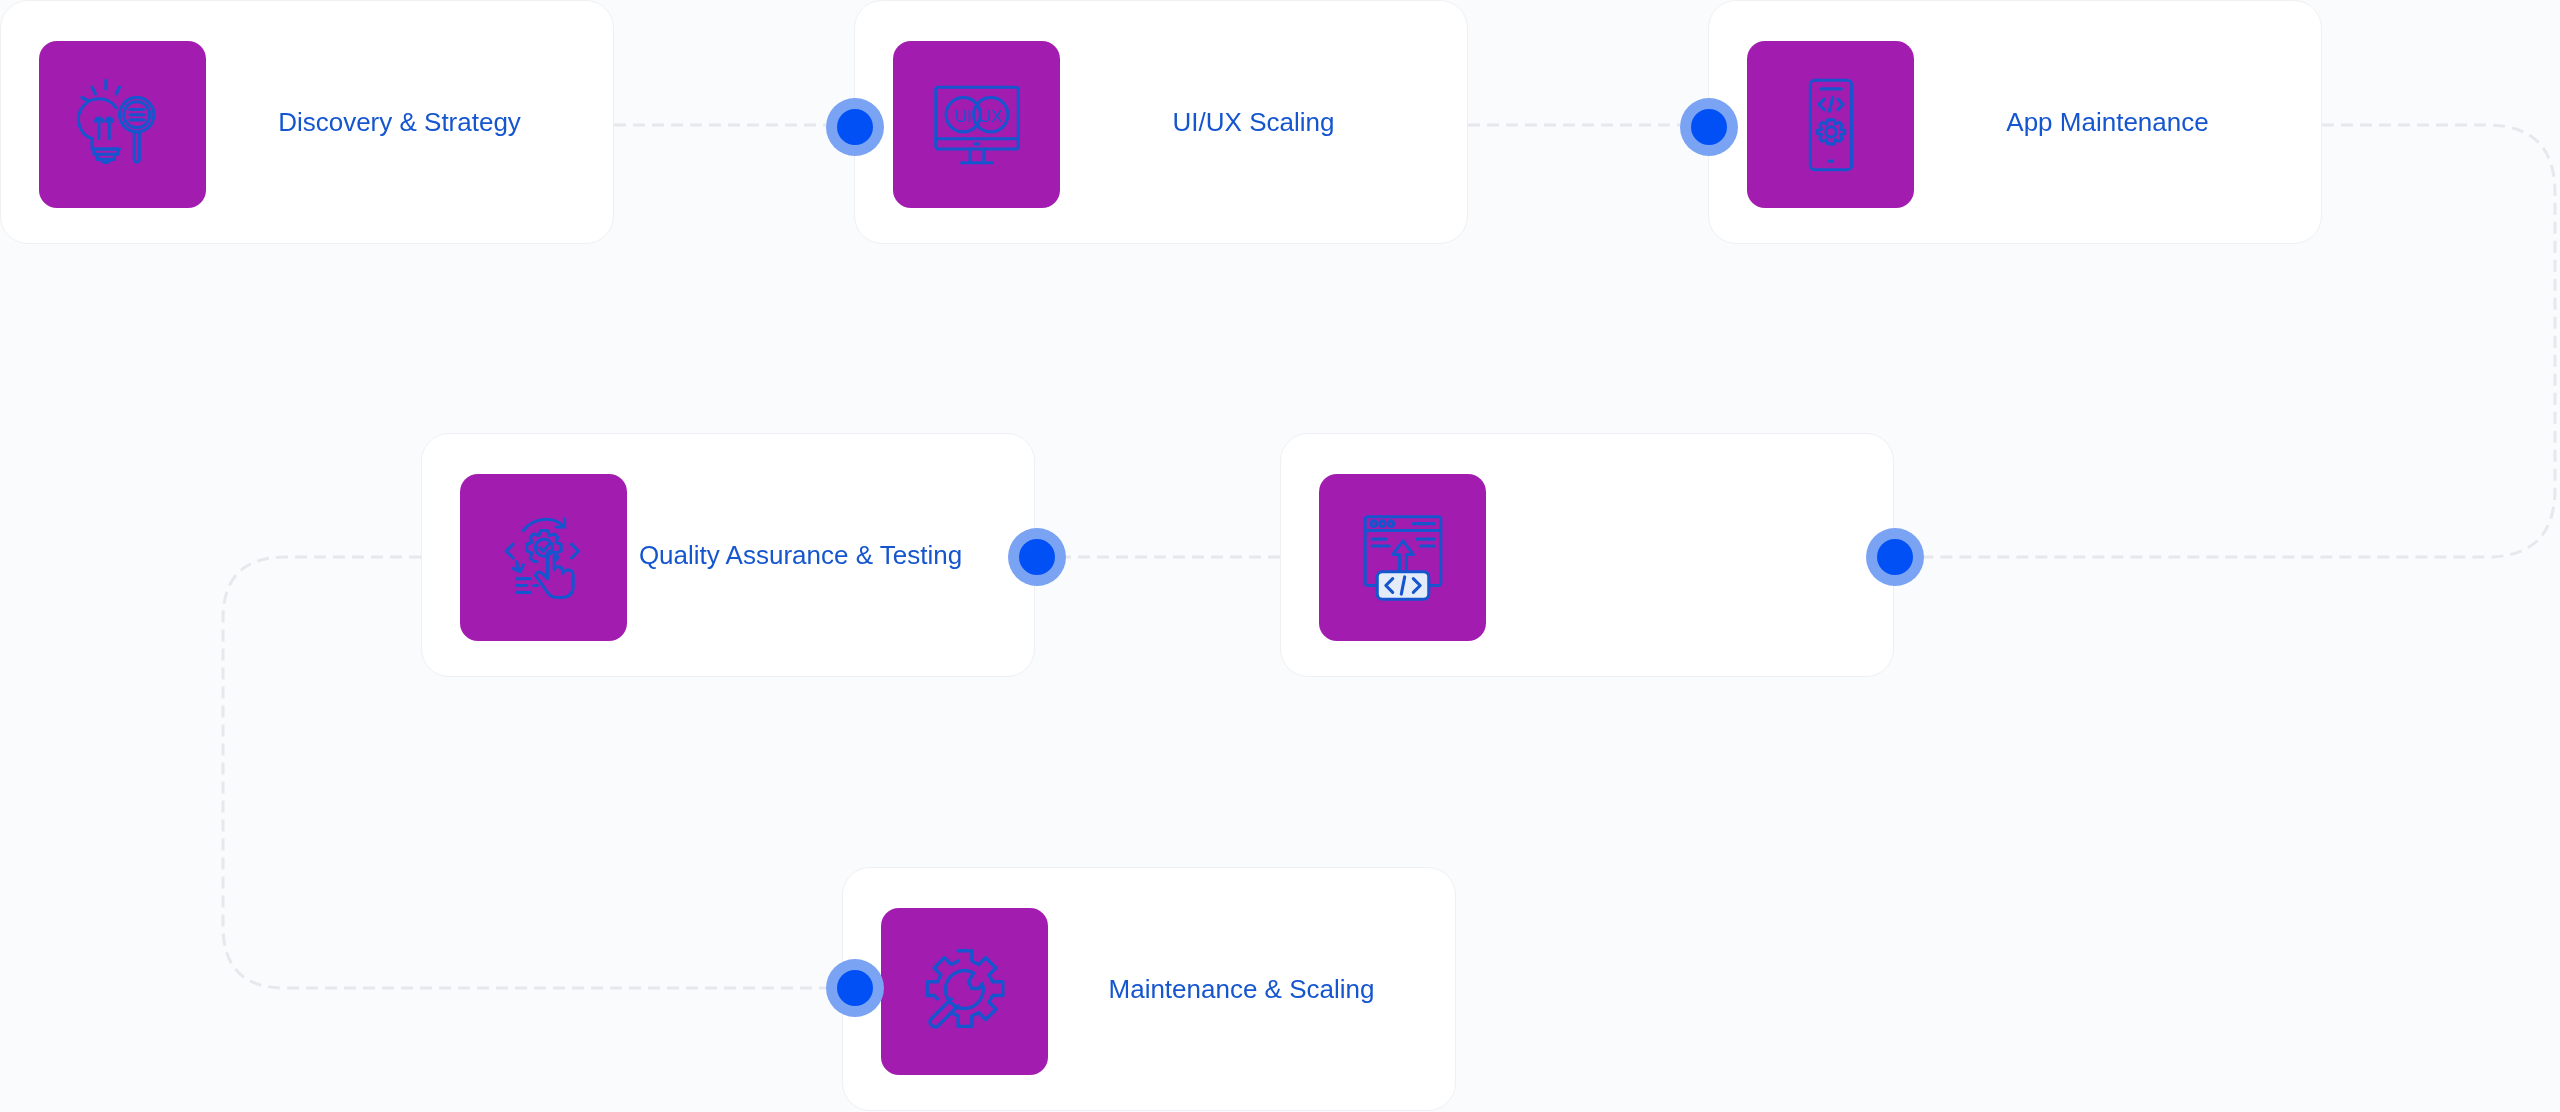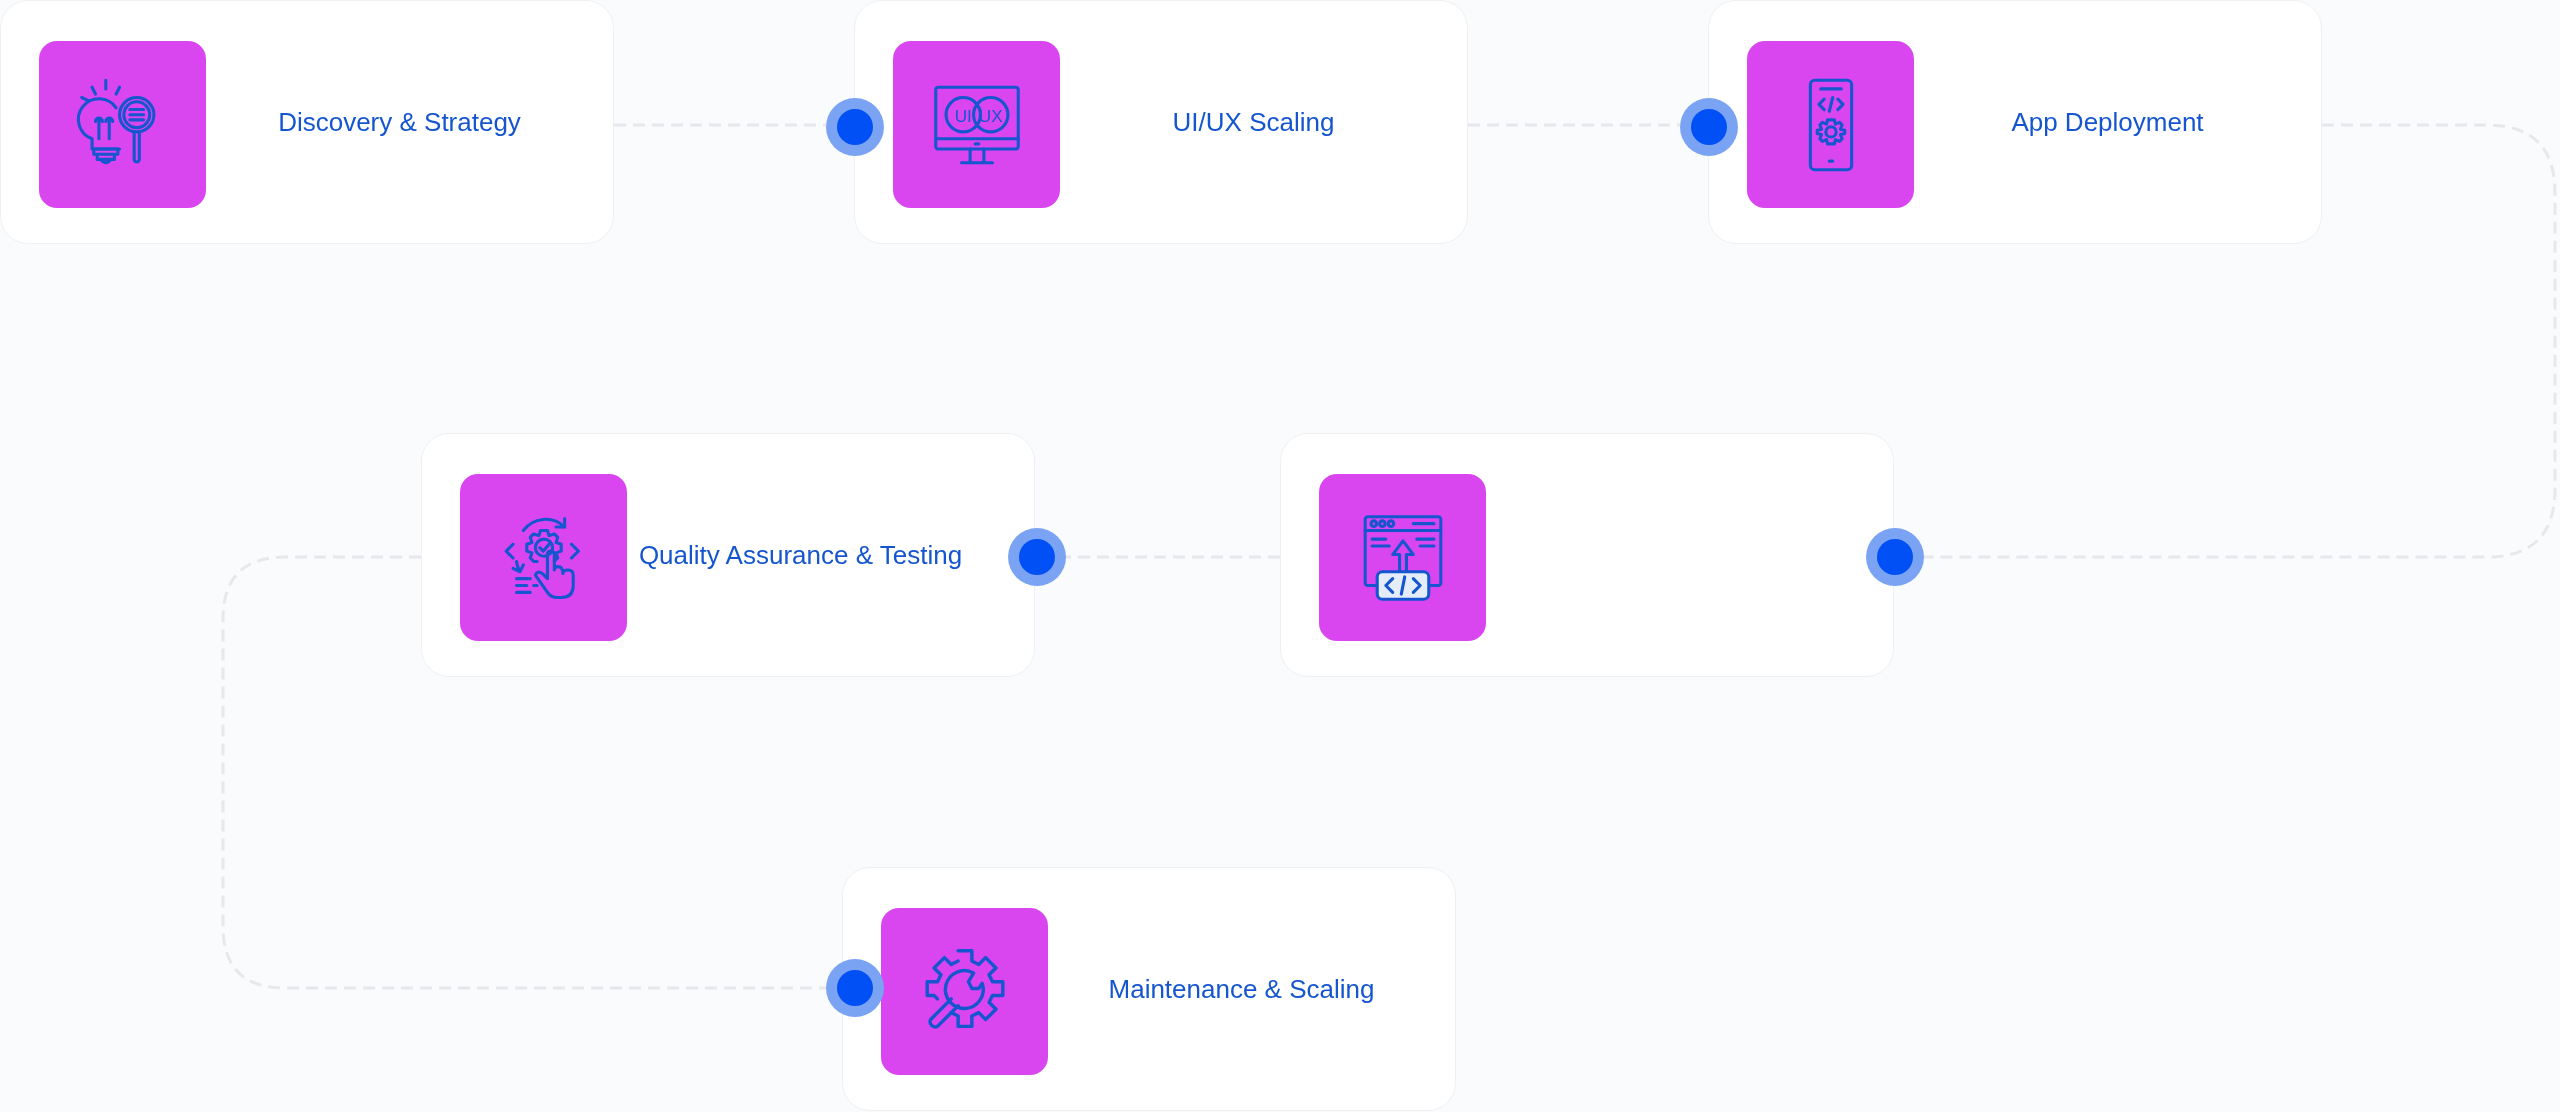--- a/index.html
+++ b/index.html
@@ -9,21 +9,21 @@
     font-family: "Liberation Sans", "DejaVu Sans", sans-serif;
   }
   #connectors { position: absolute; left: 0; top: 0; width: 2560px; height: 1112px; }
   .card {
     position: absolute; width: 614px; height: 244px;
     background: #ffffff; border: 1.5px solid #eef0f3; border-radius: 28px;
     box-sizing: border-box;
   }
   .icon-box {
     position: absolute; left: 38px; top: 40px; width: 167px; height: 167px;
-    background: #d946ef; border-radius: 18px;
+    background: #a21caf; border-radius: 18px;
     display: flex; align-items: center; justify-content: center;
   }
   .icon-box svg { width: 110px; height: 110px; }
   .label {
     position: absolute; left: 205px; right: 20px; top: 0; bottom: 0;
     display: flex; align-items: center; justify-content: center;
     color: #1556cf; font-size: 26px; line-height: 44px; text-align: center;
   }
   .dot {
     position: absolute; width: 58px; height: 58px; margin-left: -29px; margin-top: -29px;
@@ -79,21 +79,21 @@
 <div class="card" style="left:1708px;top:0;">
   <div class="icon-box">
     <svg viewBox="0 0 64 64" fill="none" stroke="#1556cf" stroke-width="1.8" stroke-linecap="round" stroke-linejoin="round">
       <rect x="20" y="6" width="24" height="52" rx="2.5"></rect>
       <path d="M26 11 H38 M31 53 H33"></path>
       <path d="M28 17 L25 20 L28 23 M36 17 L39 20 L36 23 M33 16 L31 24"></path>
       <path d="M32 29 L34 29 L34.6 31.5 L37 30.5 L38.5 32 L37.5 34.4 L40 35 V37 L37.5 37.6 L38.5 40 L37 41.5 L34.6 40.5 L34 43 H30 L29.4 40.5 L27 41.5 L25.5 40 L26.5 37.6 L24 37 V35 L26.5 34.4 L25.5 32 L27 30.5 L29.4 31.5 L30 29 Z"></path>
       <circle cx="32" cy="36" r="3"></circle>
     </svg>
   </div>
-  <div class="label">App Deployment</div>
+  <div class="label">App Maintenance</div>
 </div>
 <div class="dot" style="left:1709px;top:127px;"></div>
 
 <div class="card" style="left:421px;top:433px;">
   <div class="icon-box">
     <svg viewBox="0 0 64 64" fill="none" stroke="#1556cf" stroke-width="1.8" stroke-linecap="round" stroke-linejoin="round">
       <path d="M20 16 A16 16 0 0 1 44 14 M44 14 L44 9 M44 14 L39 14"></path>
       <path d="M18 40 A16 16 0 0 1 16 34 M18 40 L14 38 M18 40 L20 36"></path>
       <path d="M14 24 L10 28 L14 32 M48 24 L52 28 L48 32"></path>
       <path d="M31 16 L34 16 L35 19 L38 18 L40 20 L39 23 L42 24 V28 L39 29 L40 32 L38 34"></path>

